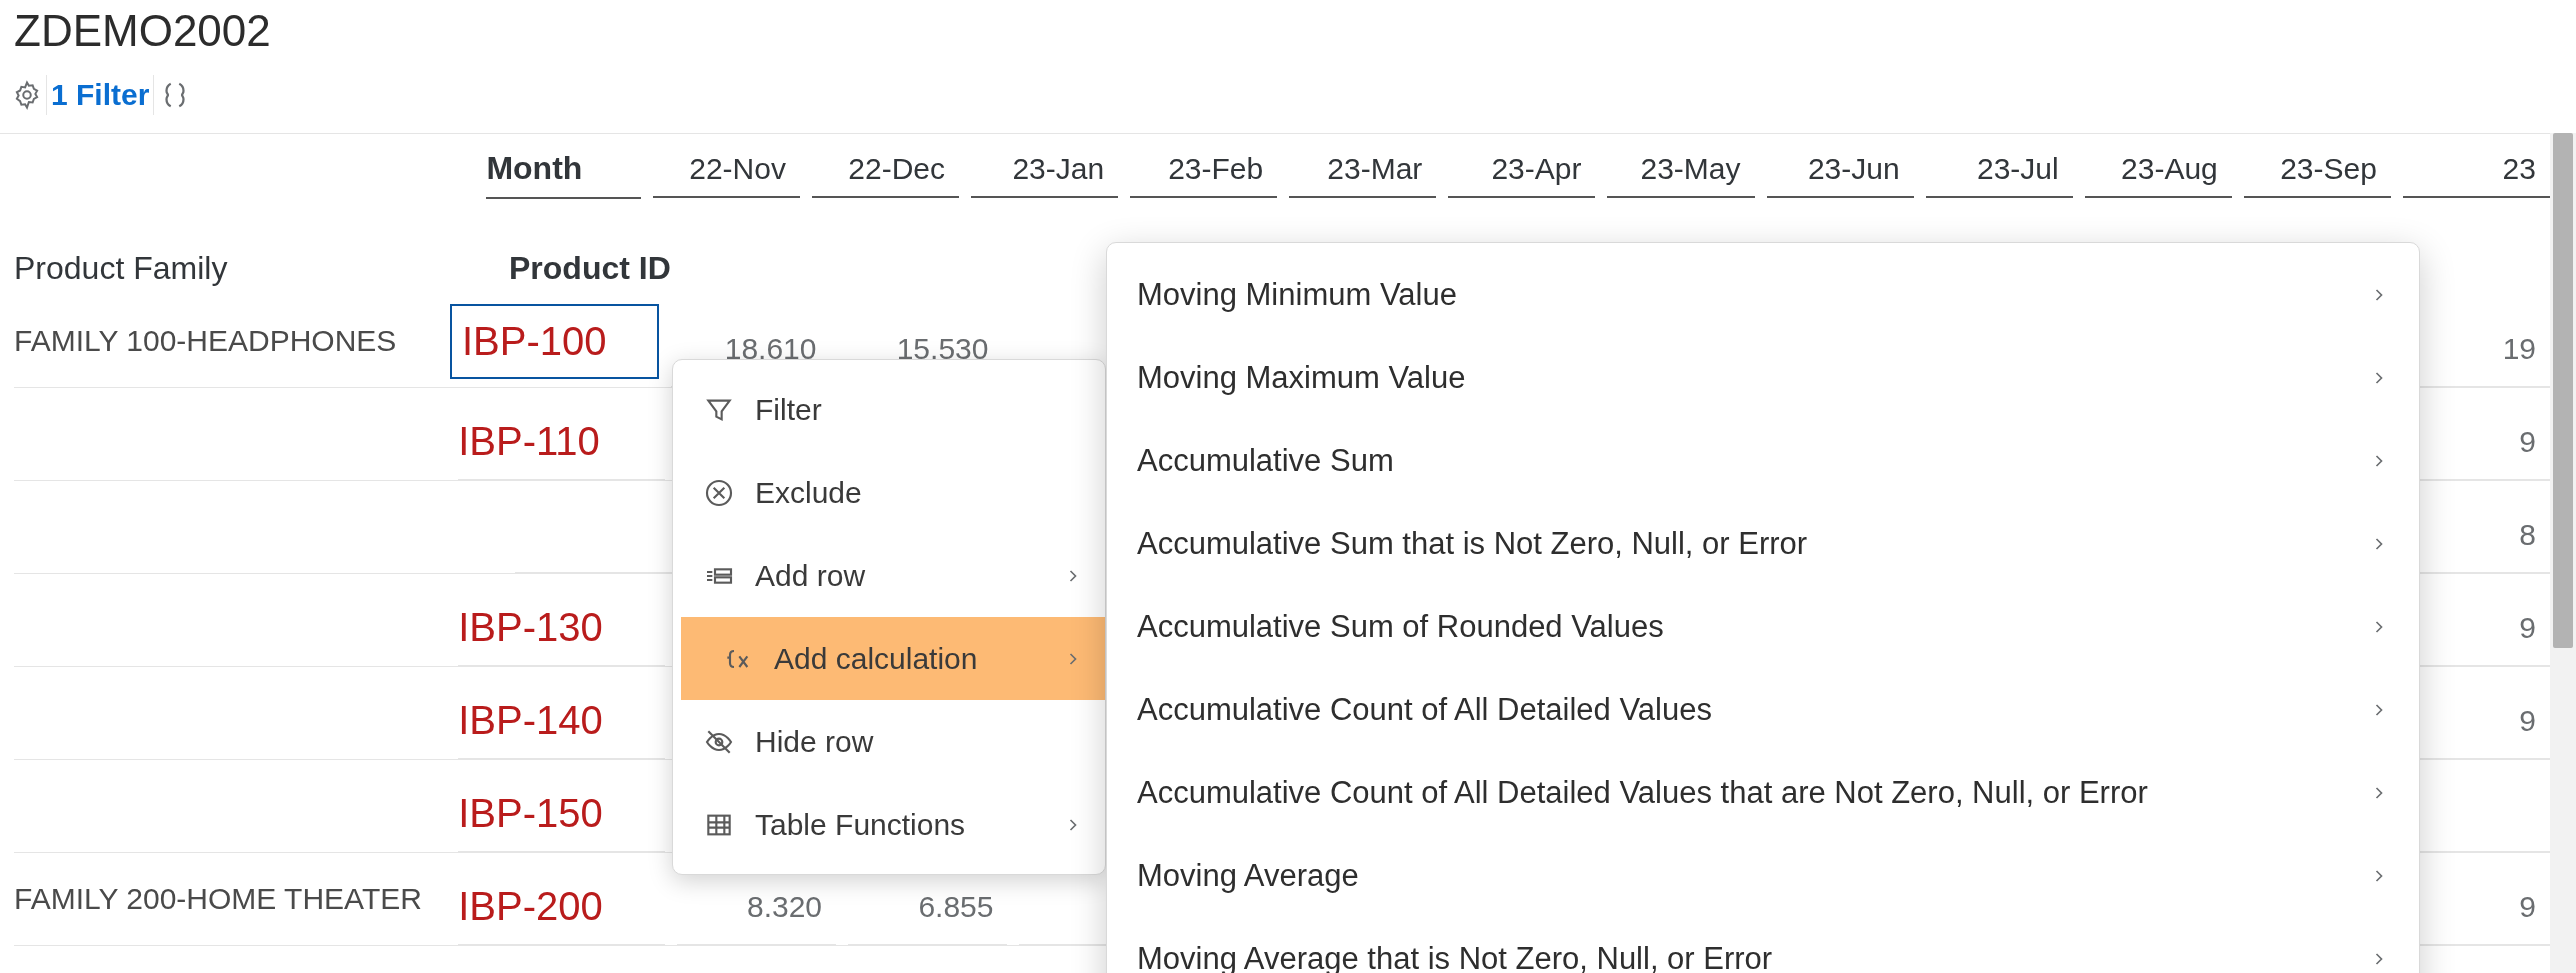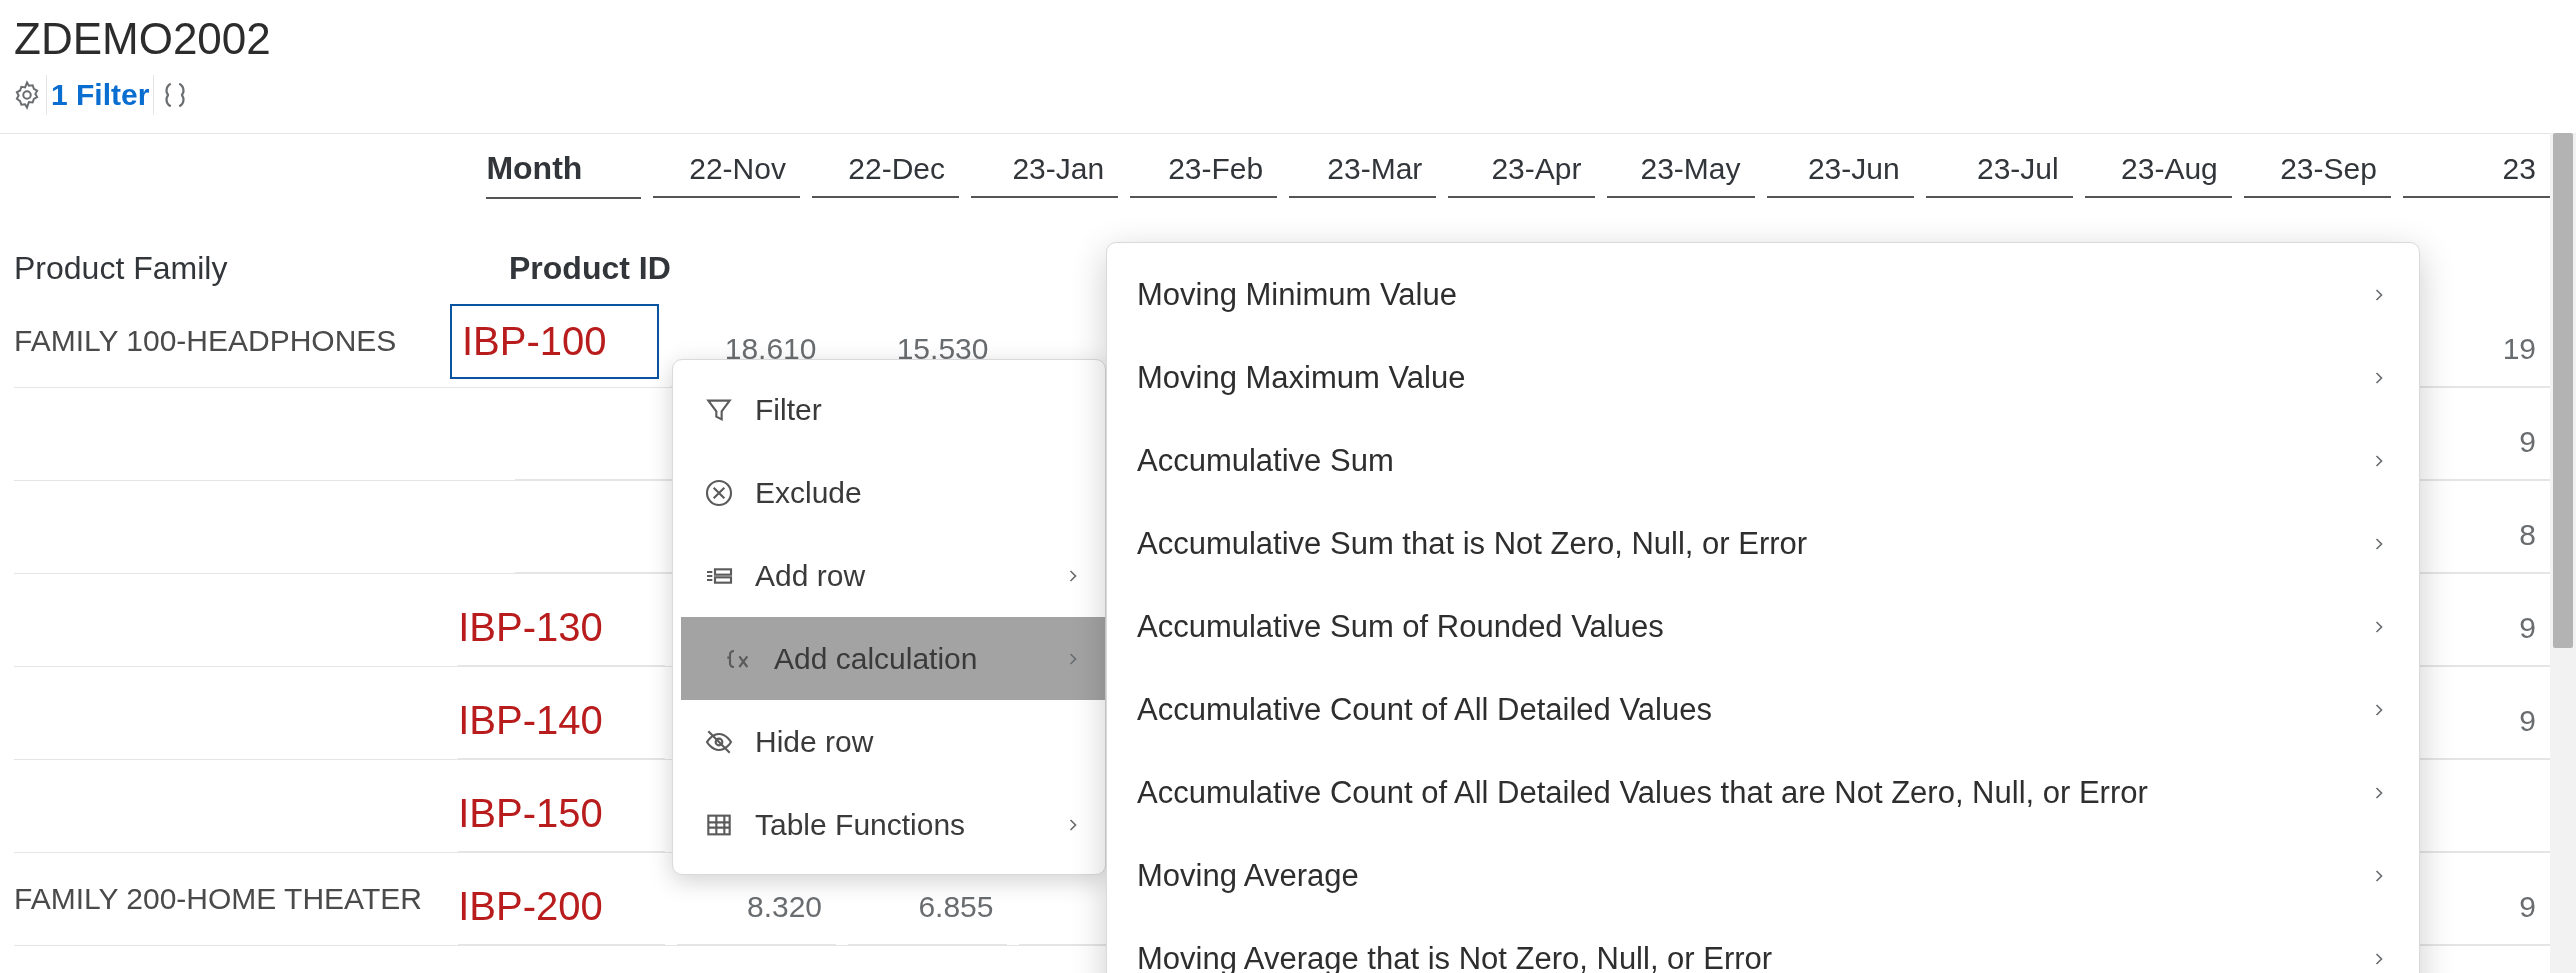--- a/index.html
+++ b/index.html
@@ -24,21 +24,21 @@
     color: var(--text);
     background: #ffffff;
     overflow: hidden;
     position: relative;
   }
 
   
   .title {
     position: absolute;
     left: 14px;
-    top: 14px;
+    top: 6px;
     font-size: 44px;
     font-weight: 400;
     color: #2c2c2c;
   }
   .toolbar {
     position: absolute;
     left: 12px;
     top: 67px;
     height: 55px;
     display: flex;
@@ -185,21 +185,21 @@
     align-items: center;
     height: 83px;
     padding: 0 22px;
     gap: 20px;
     font-size: 30px;
     color: #3a3a3a;
     cursor: pointer;
     position: relative;
     margin-left: 8px;
   }
-  .ctx-item.highlight { background: #a3a3a3; padding-left: 41px; }
+  .ctx-item.highlight { background: #fdba74; padding-left: 41px; }
   .ctx-item .chev {
     margin-left: auto;
     color: var(--text-dim);
   }
   .ctx-icon { width: 32px; height: 32px; color: #5b5b5b; flex: 0 0 32px; }
 
   
   .sub-menu {
     position: absolute;
     left: 1106px;
@@ -300,20 +300,21 @@
         <div class="value-cell"></div>
         <div class="value-cell"></div>
         <div class="value-cell"></div>
         <div class="value-cell"></div>
         <div class="value-cell"></div>
         <div class="value-cell">.391</div>
         <div class="value-cell">19</div>
       </div>
       <div class="data-row">
         <div class="family-cell"></div>
+        <div class="product-cell">IBP-110</div>
         <div class="value-cell"></div>
         <div class="value-cell"></div>
         <div class="value-cell"></div>
         <div class="value-cell"></div>
         <div class="value-cell"></div>
         <div class="value-cell"></div>
         <div class="value-cell"></div>
         <div class="value-cell"></div>
         <div class="value-cell"></div>
         <div class="value-cell">.021</div>

